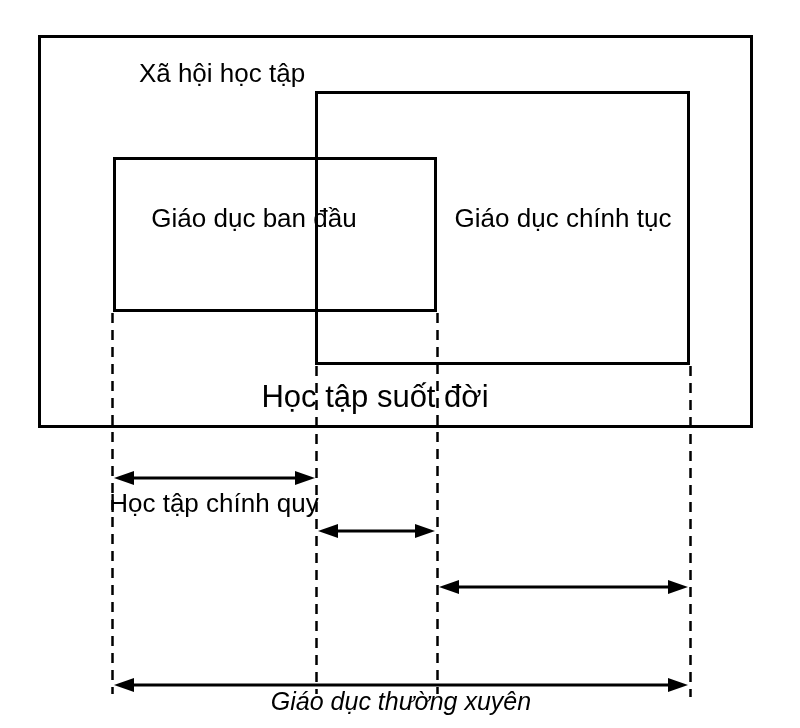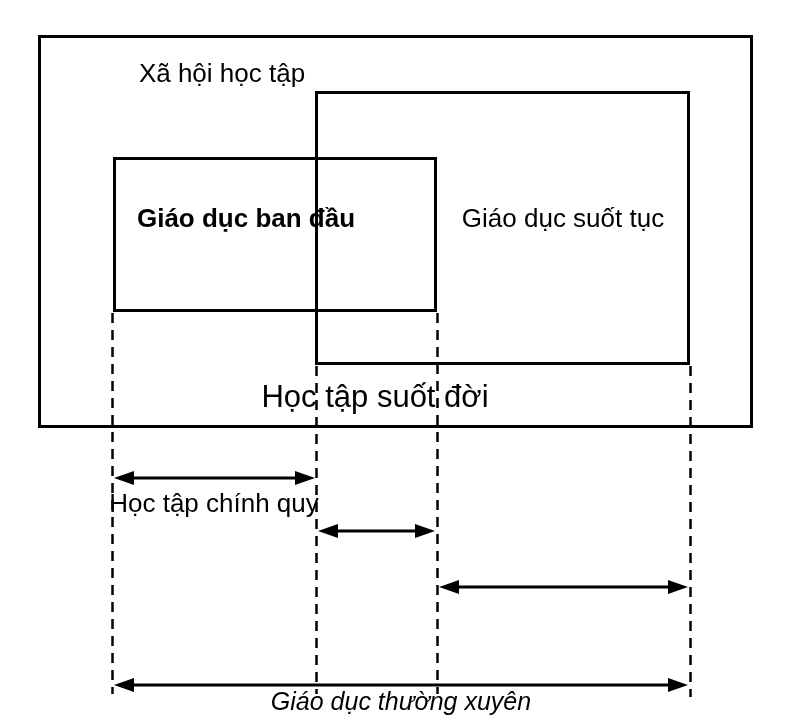--- a/index.html
+++ b/index.html
@@ -103,23 +103,23 @@
 
     <g>
       <line class="ln" x1="130" y1="685" x2="672" y2="685"></line>
       <polygon class="head" points="114,685 134,678 134,692"></polygon>
       <polygon class="head" points="688,685 668,678 668,692"></polygon>
     </g>
   </svg>
 
   <div class="lbl lbl-26" style="left:222px; top:52px;margin-top:8px;">Xã hội học tập</div>
 
-  <div class="lbl lbl-26" style="left:246px; top:205px;font-weight:bold;">Giáo dục ban đầu</div>
+  <div class="lbl lbl-26" style="left:254px; top:205px;">Giáo dục ban đầu</div>
 
-  <div class="lbl lbl-26" style="left:563px; top:205px;">Giáo dục suốt tục</div>
+  <div class="lbl lbl-26" style="left:563px; top:205px;">Giáo dục chính tục</div>
 
   <div class="lbl lbl-31" style="left:375px; top:381px;text-align:center;">Học tập suốt đời</div>
 
   <div class="lbl lbl-26" style="left:214px; top:490px;">Học tập chính quy</div>
 
 
 
   <div class="lbl lbl-34" style="left:401px; top:688px;">Giáo dục thường xuyên</div>
 
 </div>

